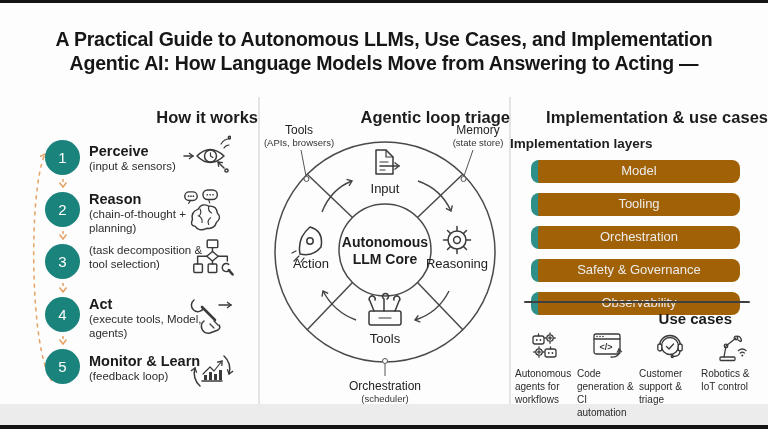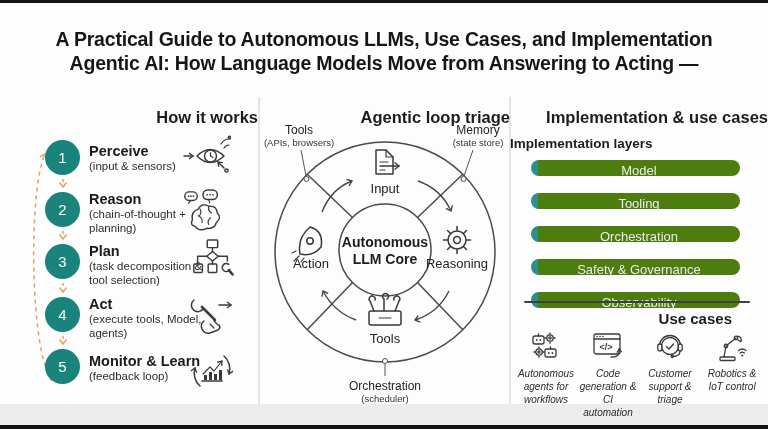--- a/index.html
+++ b/index.html
@@ -41,32 +41,32 @@
   .dg-center { font-size:14px; font-weight:600; fill:#1d1d1d; text-anchor:middle; }
   .dg-call   { font-size:12px; font-weight:500; fill:#222; text-anchor:middle; }
   .dg-callsub{ font-size:9.5px; fill:#333; text-anchor:middle; }
 
   
   .layers-heading {
     position:absolute; left:510px; top:136px; width:306px; text-align:left;
     font-size:13.5px; font-weight:600; color:#1e1e1e;
   }
   .layer-bar {
-    position:absolute; left:531px; width:202px; height:16px;
-    background:#4d7c0f; border:0; border-left:7px solid #2D8F87; border-radius:8px;
+    position:absolute; left:531px; width:202px; height:23px;
+    background:#a16207; border:0; border-left:7px solid #2D8F87; border-radius:8px;
     color:#ececec; font-size:13px; line-height:21px; text-align:center;
   }
   .uc-divider { position:absolute; left:524px; top:301px; width:226px; height:2px; background:#3f3f3f; border-radius:1px; }
   .uc-heading {
     position:absolute; left:510px; top:310px; width:222px; text-align:right;
     font-size:15px; font-weight:700; color:#1c1c1c;
   }
   .uc-row { position:absolute; left:515px; top:331px; width:248px; display:flex; }
   .uc-item { width:62px; display:flex; flex-direction:column; align-items:center; }
-  .uc-label { margin-top:4px; font-size:10px; line-height:1.3; text-align:center; color:#2a2a2a;font-style:italic; }
+  .uc-label { margin-top:4px; font-size:10px; line-height:1.3; text-align:left; color:#2a2a2a; }
 </style>
 </head>
 <body>
 
 <div class="edge-top"></div>
 <div class="footer-strip"></div>
 <div class="edge-bottom"></div>
 
 <div class="main-title">
   <div>A Practical Guide to Autonomous LLMs, Use Cases, and Implementation</div>
@@ -98,21 +98,20 @@
   <div class="step-label">Perceive</div>
   <div class="step-sub">(input &amp; sensors)</div>
 </div>
 <div class="step-circle" style="top:192px">2</div>
 <div class="step-text" style="top:191px">
   <div class="step-label">Reason</div>
   <div class="step-sub">(chain-of-thought + planning)</div>
 </div>
 <div class="step-circle" style="top:244px">3</div>
 <div class="step-text" style="top:243px">
-  <div class="step-label">Plan</div>
   <div class="step-sub">(task decomposition &amp; tool selection)</div>
 </div>
 <div class="step-circle" style="top:297px">4</div>
 <div class="step-text" style="top:296px">
   <div class="step-label">Act</div>
   <div class="step-sub">(execute tools, Model, agents)</div>
 </div>
 <div class="step-circle" style="top:349px">5</div>
 <div class="step-text" style="top:353px">
   <div class="step-label">Monitor &amp; Learn</div>

